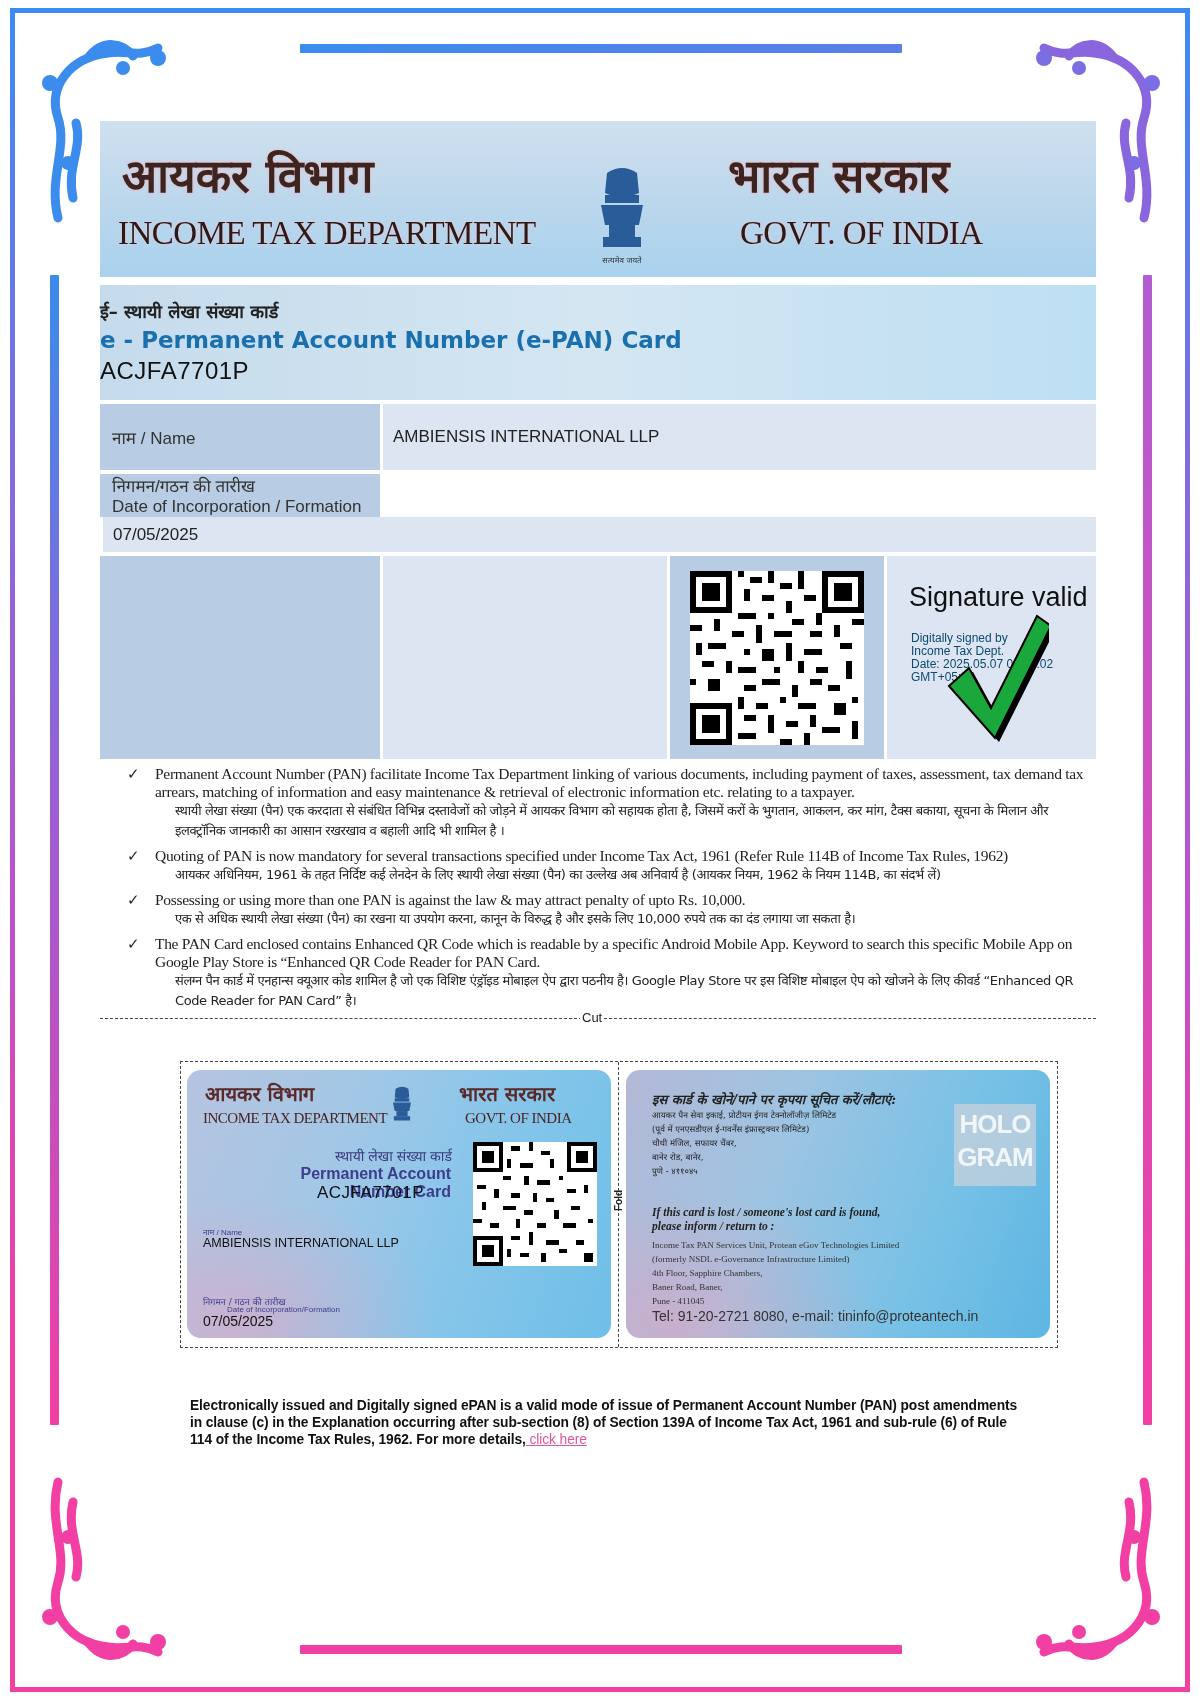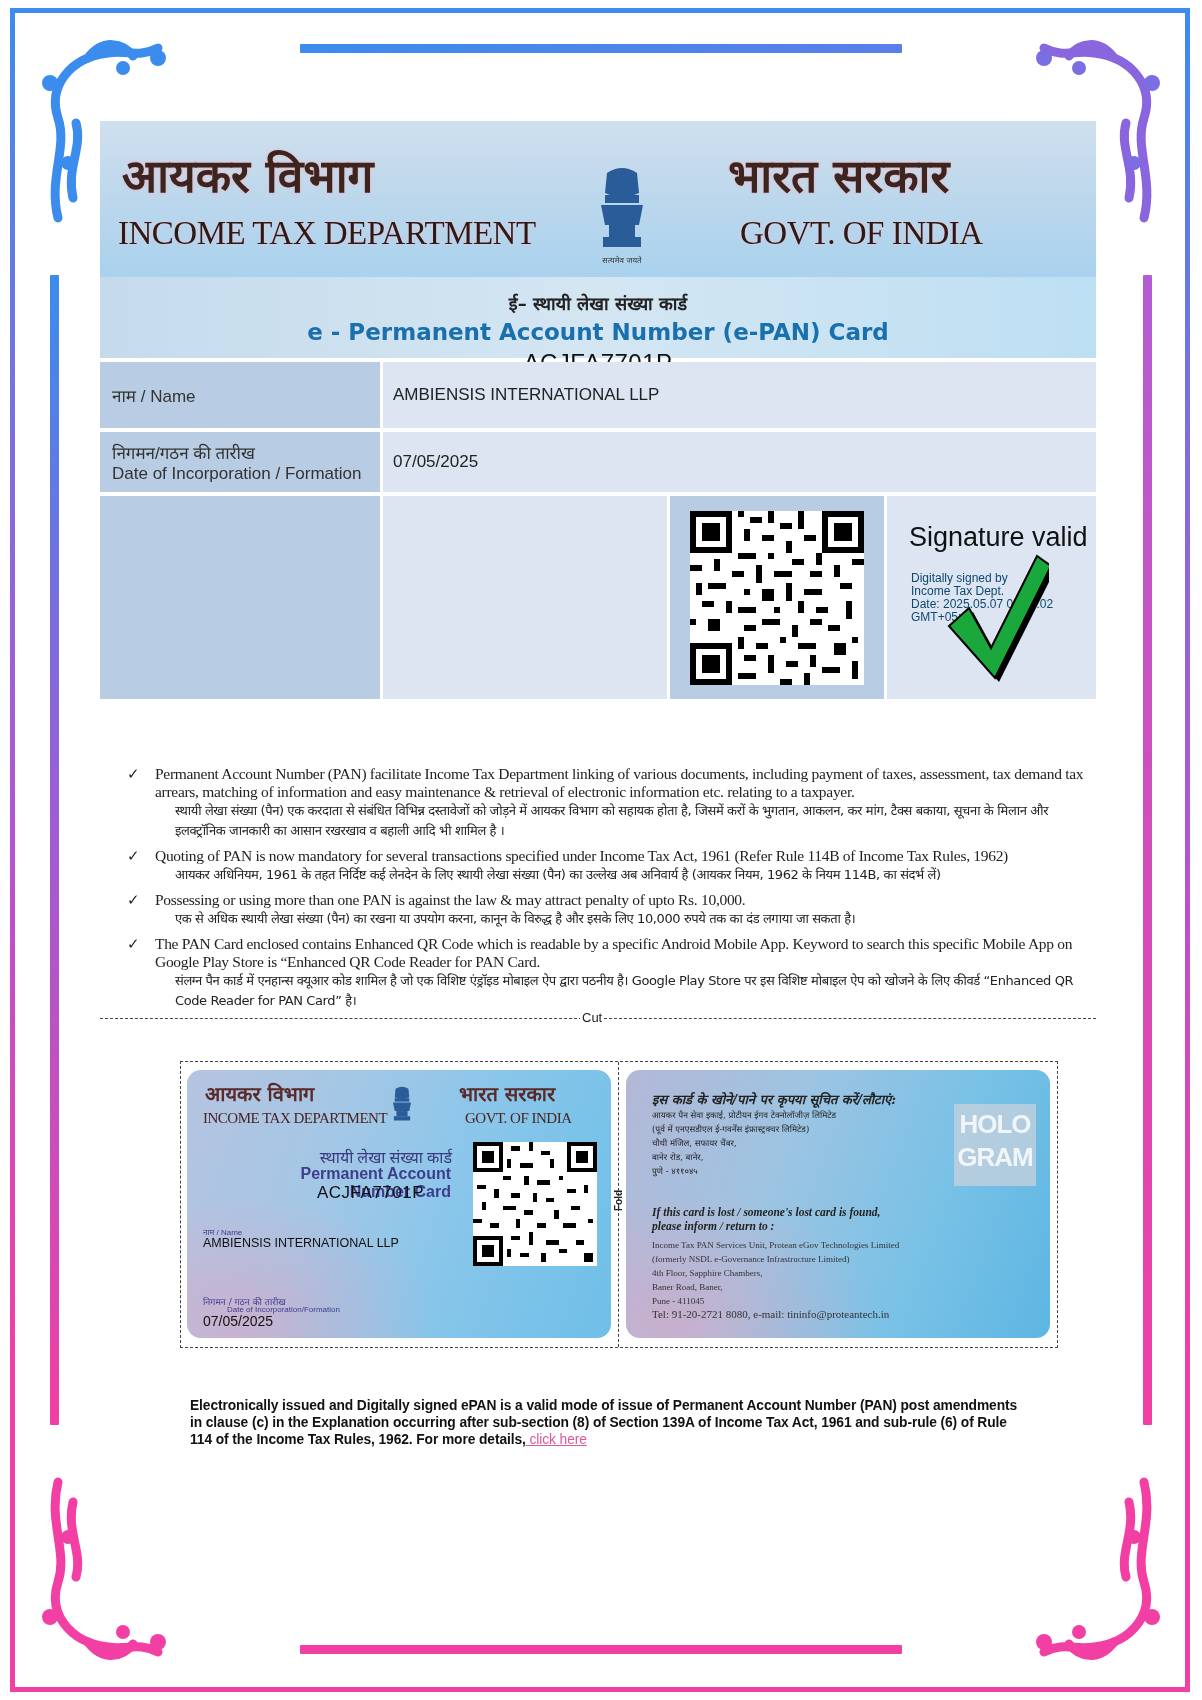--- a/index.html
+++ b/index.html
@@ -18,30 +18,30 @@
   .bar-right { left: 1143px; top: 275px; width: 9px; height: 1150px; background: linear-gradient(180deg,#b35cd3,#f23fa3); }
   .corner { position: absolute; width: 140px; height: 200px; }
   .corner svg { width: 100%; height: 100%; }
 
   
   .epan { position: absolute; left: 100px; top: 121px; width: 996px; }
   .banner { height: 156px; background: linear-gradient(180deg,#cfe0ee 0%,#bcd7ec 50%,#a9d2ee 100%); position: relative; }
   .banner .hi { position: absolute; font-family: "DejaVu Serif", serif; font-weight: bold; color: #3a2520; font-size: 46px; text-shadow: 0 0 3px #f4b7c4, 0 0 2px #f4b7c4; }
   .banner .en { position: absolute; font-family: "Liberation Serif", serif; color: #2b1a18; font-size: 33px; text-shadow: 0 0 3px #f7c4cf; letter-spacing: -0.5px; }
   .emblem { position: absolute; left: 487px; top: 42px; width: 70px; height: 105px; }
-  .banner2 { margin-top: 0; height: 81px; background: linear-gradient(90deg,#c5dbec 0%,#d4e6f2 50%,#bddff3 100%); text-align: center; padding-top: 14px; }
+  .banner2 { margin-top: 8px; height: 115px; background: linear-gradient(90deg,#c5dbec 0%,#d4e6f2 50%,#bddff3 100%); text-align: left; padding-top: 14px; }
   .banner2 .hi-sub { font-family: "DejaVu Sans", sans-serif; font-size: 18px; color: #222; font-weight: bold; }
   .banner2 .title { font-family: "DejaVu Sans", sans-serif; font-size: 23px; font-weight: bold; color: #1a6fad; margin-top: 4px; }
   .banner2 .pan { font-family: "Liberation Sans", sans-serif; font-size: 24px; color: #111; margin-top: 4px; letter-spacing: 0.5px; }
 
   .row { display: flex; margin-top: 4px; }
   .cell-label { width: 280px; background: #b8cce3; padding: 0 12px; font-size: 17px; color: #333; display: flex; flex-direction: column; justify-content: center; }
   .cell-value { flex: 1; margin-left: 3px; background: #dde4f2; padding: 0 10px; font-size: 17px; color: #222; display: flex; align-items: center; }
   .row-name { height: 66px; }
-  .row-date { height: 60px; }
+  .row-date { height: 78px; flex-direction: column; }
   .row-qr { height: 203px; }
   .qr-left-a { width: 280px; background: #b8cce3; }
   .qr-left-b { width: 284px; margin-left: 3px; background: #dde4f2; }
   .qr-box { width: 214px; margin-left: 3px; background: #b8cce3; display: flex; align-items: center; justify-content: center; }
   .qr-box .qr { width: 174px; height: 174px; background: #fff; }
   .sig-box { flex: 1; margin-left: 3px; background: #dde4f2; position: relative; }
   .sig-title { position: absolute; left: 22px; top: 26px; font-size: 27px; color: #111; }
   .sig-text { position: absolute; left: 24px; top: 76px; font-size: 12px; line-height: 13px; color: #0c4a6e; }
   .check { position: absolute; left: 52px; top: 40px; width: 110px; height: 150px; }
 
@@ -60,35 +60,35 @@
   .card-wrap { position: absolute; left: 180px; top: 1061px; width: 878px; height: 287px; border: 1.5px dashed #444; }
   .fold-line { position: absolute; left: 437px; top: 0; height: 100%; border-left: 1.5px dashed #444; }
   .fold-label { position: absolute; left: 608px; top: 1195px; font-size: 10px; font-weight: bold; transform: rotate(-90deg); color: #222; }
   .card { position: absolute; top: 8px; height: 268px; border-radius: 14px; overflow: hidden; }
   .card-front { left: 6px; width: 424px; background: linear-gradient(110deg,#b6c4e0 0%,#a2c7e6 35%,#8ac6ea 60%,#6ebfe8 100%); }
   .card-back { left: 445px; width: 424px; background: linear-gradient(110deg,#b3b8d6 0%,#9ec4e2 35%,#78c1e6 70%,#5db6e3 100%); }
   .card-front::before, .card-back::before { content:""; position:absolute; left:0; bottom:0; width:60%; height:55%; background: radial-gradient(ellipse at 20% 90%, rgba(230,160,190,0.55), transparent 70%); }
   .cf-hi { position: absolute; font-family: "DejaVu Serif", serif; font-weight: bold; color: #5a2a28; font-size: 20px; }
   .cf-en { position: absolute; font-family: "Liberation Serif", serif; color: #4a2322; font-size: 15px; letter-spacing: -0.5px; }
   .cf-emblem { position: absolute; left: 200px; top: 12px; width: 30px; height: 50px; }
-  .cf-sub-hi { position: absolute; left: 125px; top: 76px; width: 140px; text-align: right; font-family: Liberation Serif, serif; font-size: 16px; color: #3a3a80; }
+  .cf-sub-hi { position: absolute; left: 125px; top: 76px; width: 140px; text-align: right; font-family: Liberation Sans, sans-serif; font-size: 14px; color: #3a3a80; }
   .cf-sub-en { position: absolute; left: 86px; top: 95px; width: 178px; text-align: right; font-size: 16px; font-weight: bold; color: #3d3d8c; }
   .cf-pan { position: absolute; left: 130px; top: 113px; font-size: 17px; color: #111; letter-spacing: 0.5px; }
   .cf-qr { position: absolute; left: 286px; top: 72px; width: 124px; height: 124px; background: #fff; }
   .cf-name-lbl { position: absolute; left: 16px; top: 156px; font-size: 8px; color: #3d3d8c; }
   .cf-name { position: absolute; left: 16px; top: 166px; font-size: 12.5px; color: #111; }
   .cf-date-hi { position: absolute; left: 16px; top: 225px; font-size: 9px; color: #3d3d8c; font-family: "DejaVu Serif", serif; }
   .cf-date-lbl { position: absolute; left: 16px; top: 235px; font-size: 8px; color: #3d3d8c; padding-left: 24px; }
   .cf-date { position: absolute; left: 16px; top: 243px; font-size: 14px; color: #111; }
 
   .cb-hi-title { position: absolute; left: 26px; top: 20px; font-family: "DejaVu Serif", serif; font-size: 13px; font-weight: bold; font-style: italic; color: #222; }
   .cb-hi-lines { position: absolute; left: 26px; top: 38px; font-family: "DejaVu Serif", serif; font-size: 8.5px; line-height: 14px; color: #222; }
   .cb-en-title { position: absolute; left: 26px; top: 135px; font-family: "Liberation Serif", serif; font-size: 11.5px; font-style: italic; font-weight: bold; color: #222; line-height: 14px; }
   .cb-en-lines { position: absolute; left: 26px; top: 168px; font-family: "Liberation Serif", serif; font-size: 9px; line-height: 14px; color: #333; }
-  .cb-tel { position: absolute; left: 26px; top: 238px; font-family: Liberation Serif, serif; font-size: 11px; color: #333; }
+  .cb-tel { position: absolute; left: 26px; top: 238px; font-family: Liberation Sans, sans-serif; font-size: 14px; color: #333; }
   .hologram { position: absolute; left: 328px; top: 34px; width: 82px; height: 82px; background: rgba(200,210,220,0.75); color: rgba(255,255,255,0.8); font-size: 26px; font-weight: bold; line-height: 33px; text-align: center; padding-top: 4px; letter-spacing: -1px; }
 
   
   .footer-note { position: absolute; left: 190px; top: 1397px; width: 830px; font-size: 13.8px; font-weight: bold; line-height: 17px; color: #111; letter-spacing: -0.1px; }
   .footer-note a { color: #e0569a; text-decoration: underline; font-weight: normal; }
 </style>
 </head>
 <body>
 
 <div class="frame-outer"></div>

